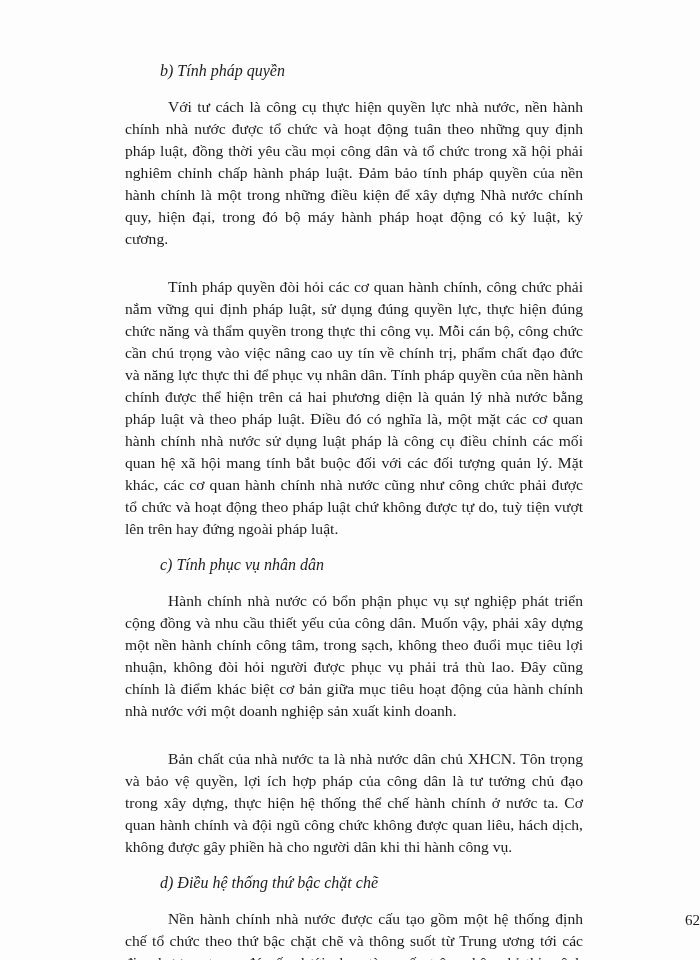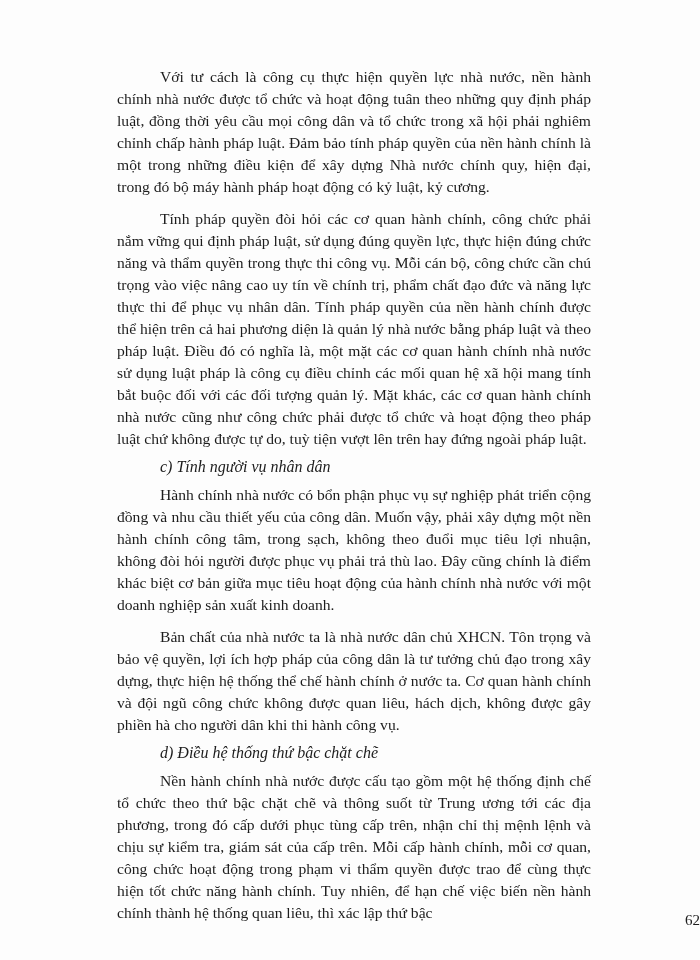--- a/index.html
+++ b/index.html
@@ -5,37 +5,38 @@
   html, body { margin: 0; padding: 0; }
   body {
     width: 700px; height: 960px; background: #fdfdfd; position: relative; overflow: hidden;
     font-family: "Liberation Serif", "DejaVu Serif", serif; color: #1c1c1c;
   }
   .page { position: absolute; left: 117px; top: 60px; width: 474px; }
   .heading {
     font-style: italic; font-size: 16px; margin: 0 0 0 43px; line-height: 22px; height: 22px;
   }
   .para {
-    font-size: 15.6px; line-height: 22px; text-align: justify; text-indent: 43px; margin: 0;
+    font-size: 15.6px; line-height: 22px; text-align: justify; text-indent: 43px; margin: 8px;
   }
   .gap-h { height: 6px; }
   .gap-p { height: 10px; }
   .pagenum { position: absolute; top: 912px; left: 0; width: 700px; text-align: right; font-size: 15px; }
 </style>
 </head>
 <body>
 
 <div class="page">
+  <p class="heading">b) Tính pháp quyền</p>
   <div class="gap-h"></div>
   <p class="para">Với tư cách là công cụ thực hiện quyền lực nhà nước, nền hành chính nhà nước được tổ chức và hoạt động tuân theo những quy định pháp luật, đồng thời yêu cầu mọi công dân và tổ chức trong xã hội phải nghiêm chỉnh chấp hành pháp luật. Đảm bảo tính pháp quyền của nền hành chính là một trong những điều kiện để xây dựng Nhà nước chính quy, hiện đại, trong đó bộ máy hành pháp hoạt động có kỷ luật, kỷ cương.</p>
   <div class="gap-p"></div>
   <p class="para">Tính pháp quyền đòi hỏi các cơ quan hành chính, công chức phải nắm vững qui định pháp luật, sử dụng đúng quyền lực, thực hiện đúng chức năng và thẩm quyền trong thực thi công vụ. Mỗi cán bộ, công chức cần chú trọng vào việc nâng cao uy tín về chính trị, phẩm chất đạo đức và năng lực thực thi để phục vụ nhân dân. Tính pháp quyền của nền hành chính được thể hiện trên cả hai phương diện là quản lý nhà nước bằng pháp luật và theo pháp luật. Điều đó có nghĩa là, một mặt các cơ quan hành chính nhà nước sử dụng luật pháp là công cụ điều chỉnh các mối quan hệ xã hội mang tính bắt buộc đối với các đối tượng quản lý. Mặt khác, các cơ quan hành chính nhà nước cũng như công chức phải được tổ chức và hoạt động theo pháp luật chứ không được tự do, tuỳ tiện vượt lên trên hay đứng ngoài pháp luật.</p>
   <div class="gap-h"></div>
 
-  <p class="heading">c) Tính người vụ nhân dân</p>
+  <p class="heading">c) Tính phục vụ nhân dân</p>
   <div class="gap-h"></div>
   <p class="para">Hành chính nhà nước có bổn phận phục vụ sự nghiệp phát triển cộng đồng và nhu cầu thiết yếu của công dân. Muốn vậy, phải xây dựng một nền hành chính công tâm, trong sạch, không theo đuổi mục tiêu lợi nhuận, không đòi hỏi người được phục vụ phải trả thù lao. Đây cũng chính là điểm khác biệt cơ bản giữa mục tiêu hoạt động của hành chính nhà nước với một doanh nghiệp sản xuất kinh doanh.</p>
   <div class="gap-p"></div>
   <p class="para">Bản chất của nhà nước ta là nhà nước dân chủ XHCN. Tôn trọng và bảo vệ quyền, lợi ích hợp pháp của công dân là tư tưởng chủ đạo trong xây dựng, thực hiện hệ thống thể chế hành chính ở nước ta. Cơ quan hành chính và đội ngũ công chức không được quan liêu, hách dịch, không được gây phiền hà cho người dân khi thi hành công vụ.</p>
   <div class="gap-h"></div>
 
   <p class="heading">d) Điều hệ thống thứ bậc chặt chẽ</p>
   <div class="gap-h"></div>
   <p class="para">Nền hành chính nhà nước được cấu tạo gồm một hệ thống định chế tổ chức theo thứ bậc chặt chẽ và thông suốt từ Trung ương tới các địa phương, trong đó cấp dưới phục tùng cấp trên, nhận chỉ thị mệnh lệnh và chịu sự kiểm tra, giám sát của cấp trên. Mỗi cấp hành chính, mỗi cơ quan, công chức hoạt động trong phạm vi thẩm quyền được trao để cùng thực hiện tốt chức năng hành chính. Tuy nhiên, để hạn chế việc biến nền hành chính thành hệ thống quan liêu, thì xác lập thứ bậc</p>
 </div>

